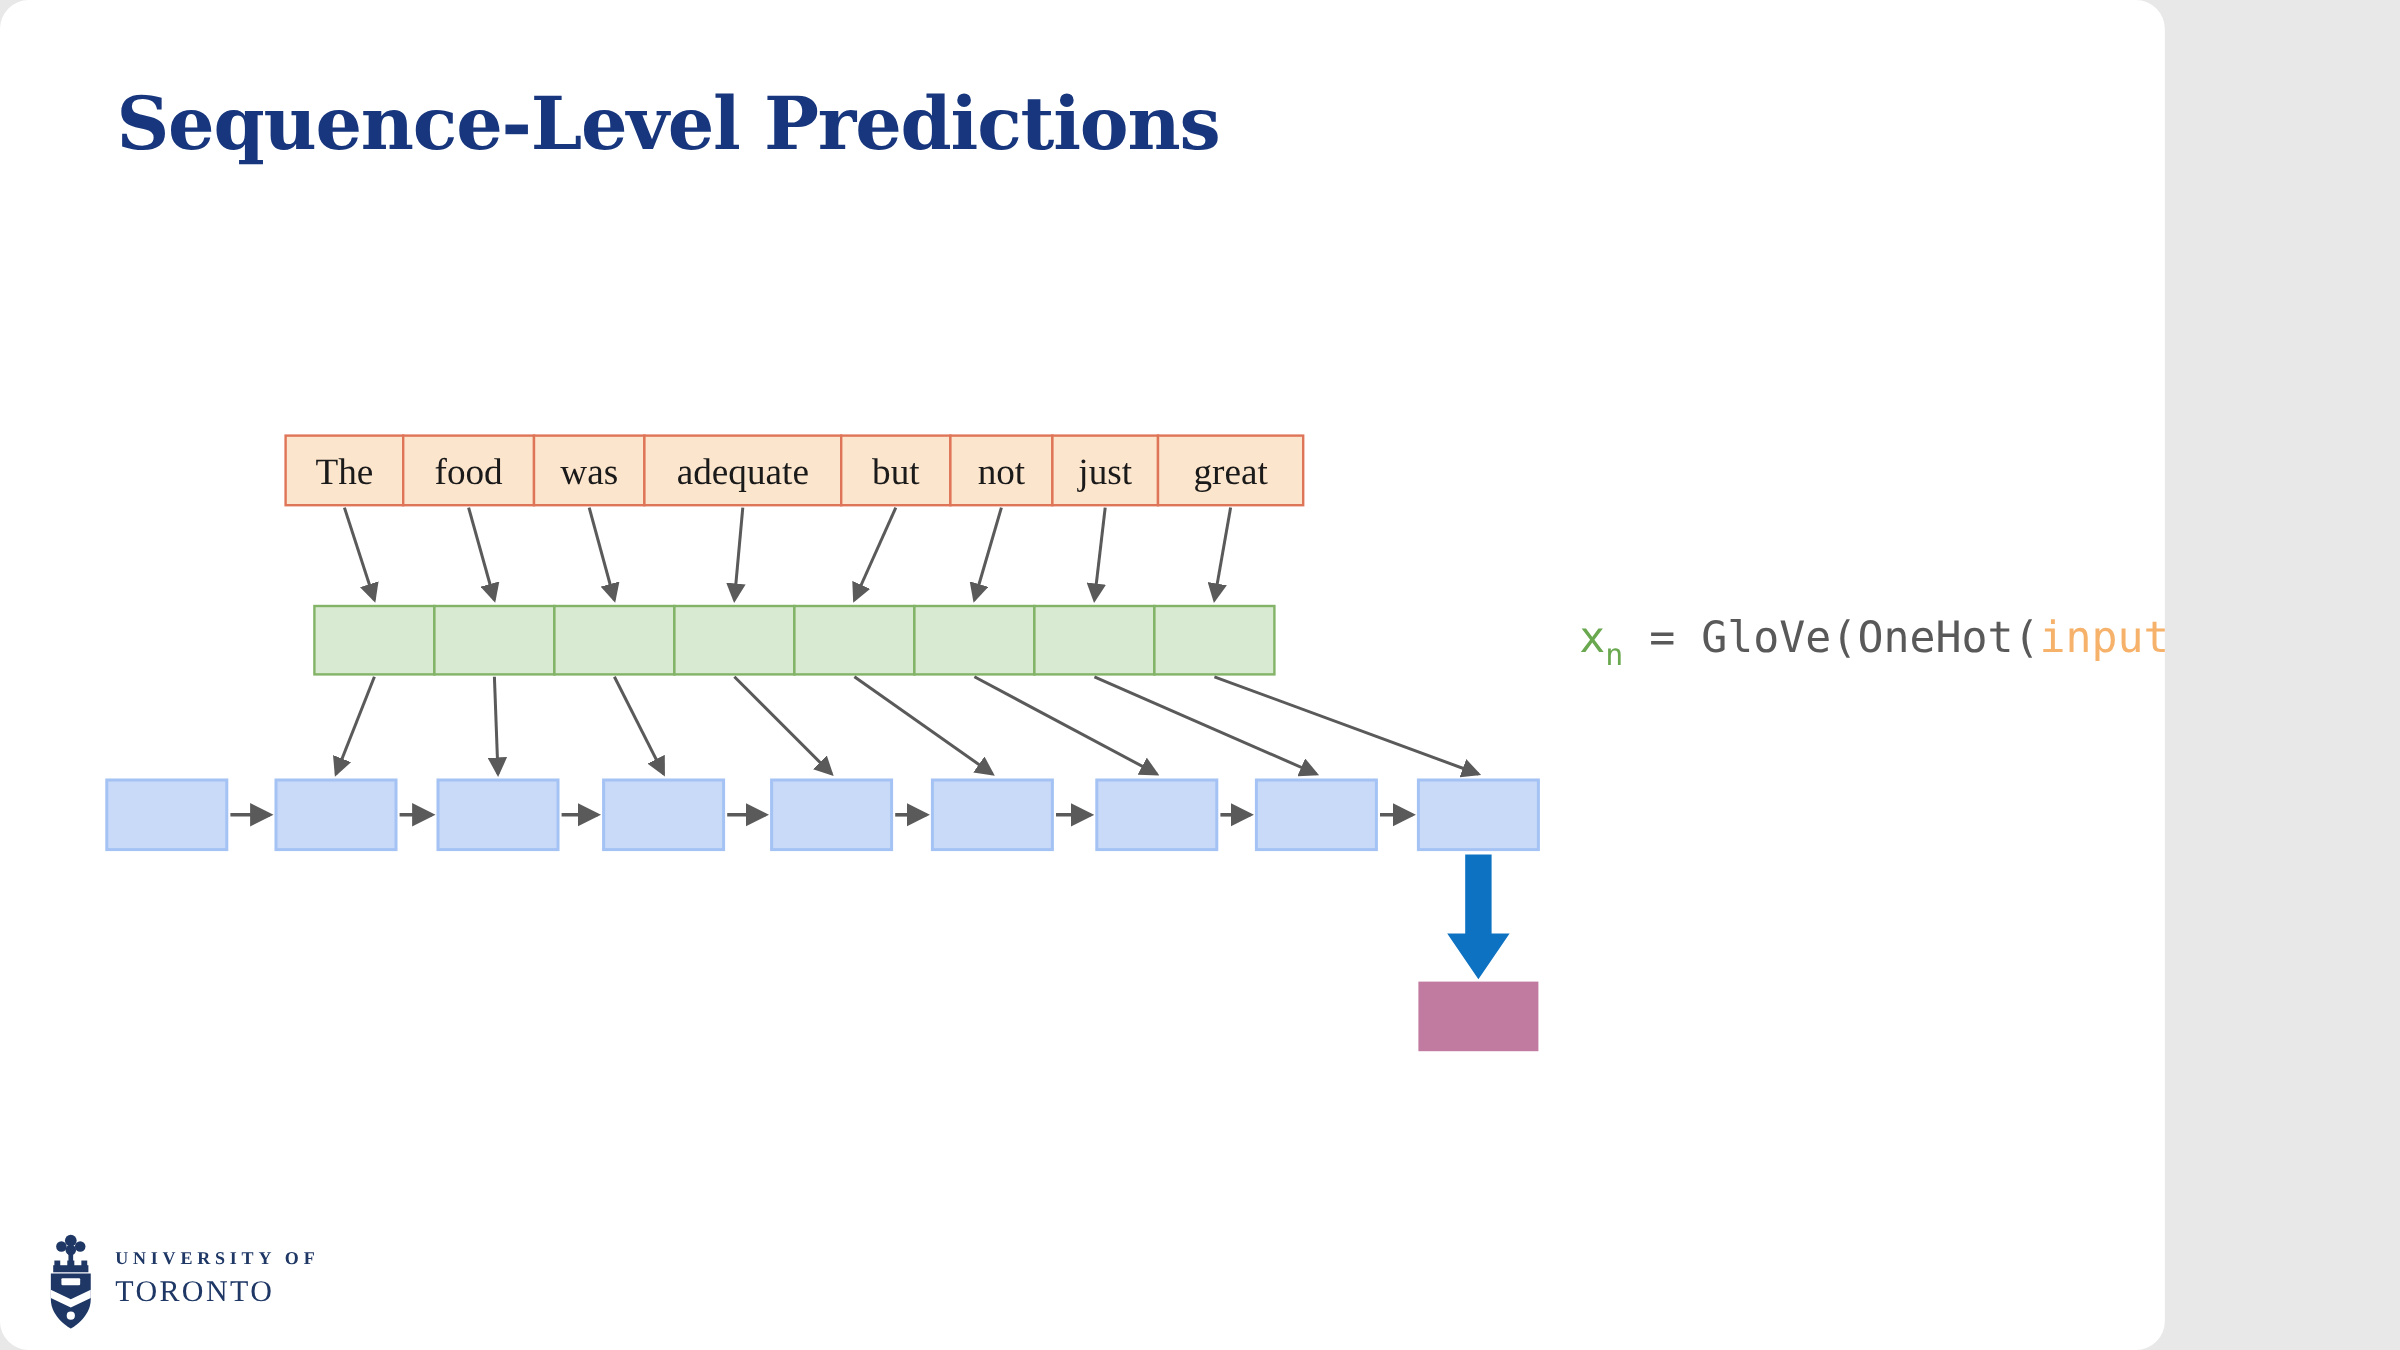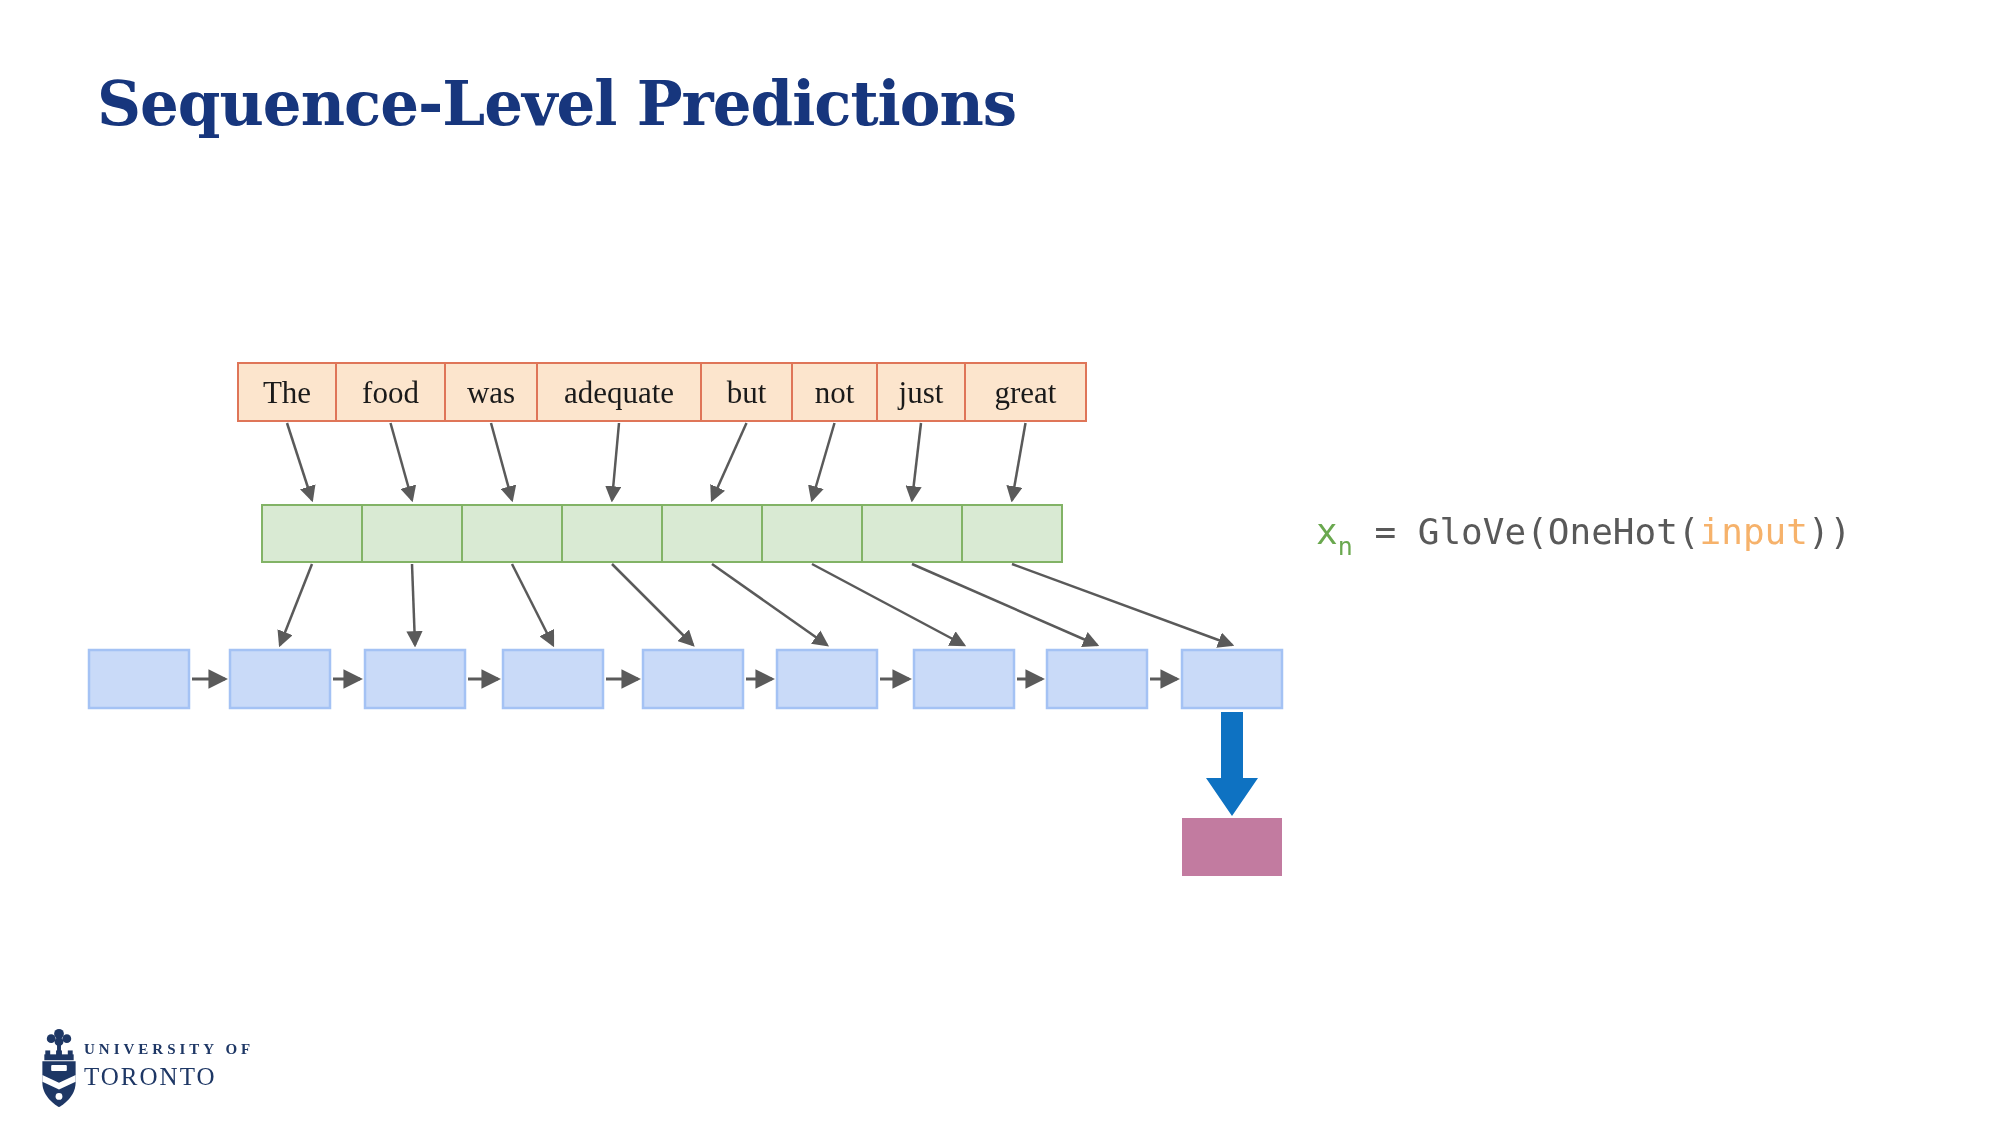--- a/index.html
+++ b/index.html
@@ -6,41 +6,41 @@
     --title:#17367d; --token-fill:#fce5cd; --token-border:#df7558; --token-text:#1a1a1a;
     --emb-fill:#d9ead3; --emb-border:#82b366;
     --hid-fill:#c9daf8; --hid-border:#a4c2f4;
     --out-fill:#c27ba0;
     --arrow-gray:#5a5a5a; --arrow-blue:#0e72c2;
     --eq-gray:#595959; --eq-green:#6aa84f; --eq-orange:#f6b26b; --eq-blue:#3c78d8; --eq-purple:#a64d79;
     --navy:#1e3765;
   }
   html,body{margin:0;padding:0;background:#e8e8e8;}
   .slide{
-    position:relative; width:2000px; height:1125px; background:#ffffff;
-    overflow:hidden; font-family:"Liberation Sans", sans-serif;
+    position:relative; width:1804px; height:1125px; background:#ffffff;
+    overflow:hidden; font-family:"Liberation Sans", sans-serif;border-radius:24px;
   }
   .slide-title{
     position:absolute; left:97px; top:70px;
     font-family:"DejaVu Serif","Liberation Serif",serif;
     font-weight:700; font-size:61px; letter-spacing:-1px;
     color:var(--title); line-height:1.1;
   }
   #diagram{position:absolute; left:0; top:0;}
   .equation{
     position:absolute; font-family:"DejaVu Sans Mono","Liberation Mono",monospace;
     font-size:36px; color:var(--eq-gray); white-space:pre; line-height:44px;
   }
   .equation .sub{font-size:25px; vertical-align:-11px;}
   .c-gray{color:var(--eq-gray);} .c-green{color:var(--eq-green);}
   .c-orange{color:var(--eq-orange);} .c-blue{color:var(--eq-blue);}
   .c-purple{color:var(--eq-purple);}
   .logo{position:absolute; left:34px; top:1026px; display:flex; align-items:flex-start;}
   .logo-crest{width:50px; height:88px;}
-  .logo-text{margin-left:0; margin-top:16px; color:var(--navy);
+  .logo-text{margin-left:12px; margin-top:16px; color:var(--navy);
     font-family:"Liberation Serif",serif;}
   .logo-line1{font-size:15px; font-weight:700; letter-spacing:4px; line-height:15px;}
   .logo-line2{font-size:25px; letter-spacing:2px; line-height:40px; font-weight:400;}
 </style>
 </head>
 <body>
 
 <div class="slide">
 
   <div class="slide-title">Sequence-Level Predictions</div>

